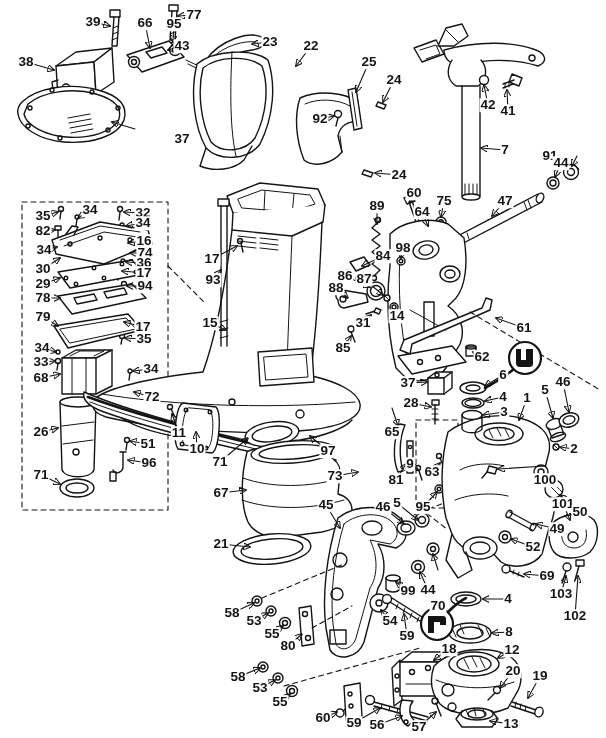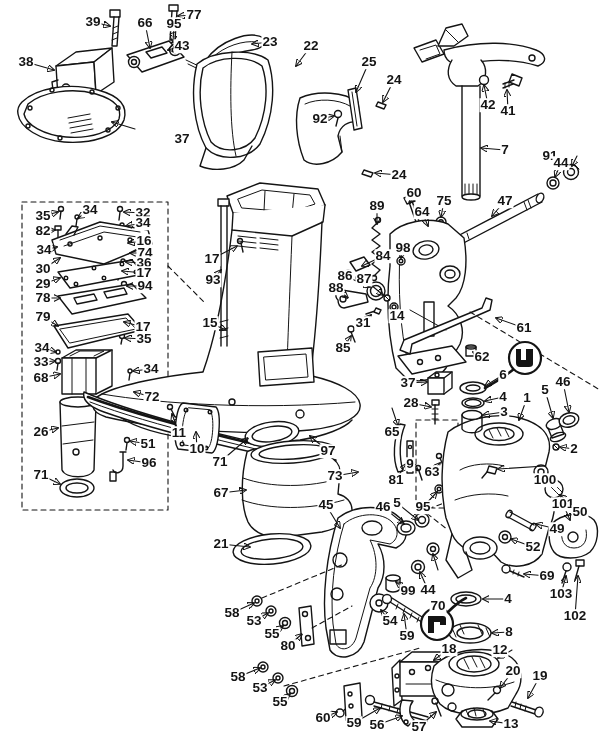--- a/index.html
+++ b/index.html
@@ -798,19 +798,19 @@
       <div class="callout" style="left: 408px; top: 591px;">99</div>
       <div class="callout" style="left: 428px; top: 590px;">44</div>
       <div class="callout" style="left: 390px; top: 621px;">54</div>
       <div class="callout" style="left: 407px; top: 636px;">59</div>
       <div class="callout" style="left: 449px; top: 649px;">18</div>
       <div class="callout" style="left: 354px; top: 723px;">59</div>
       <div class="callout" style="left: 377px; top: 725px;">56</div>
       <div class="callout" style="left: 419px; top: 727px;">57</div>
       <div class="callout" style="left: 508px; top: 599px;">4</div>
       <div class="callout" style="left: 509px; top: 632px;">8</div>
-      <div class="callout" style="left: 500px; top: 650px;">12</div>
+      <div class="callout" style="left: 512px; top: 650px;">12</div>
       <div class="callout" style="left: 513px; top: 671px;">20</div>
       <div class="callout" style="left: 540px; top: 676px;">19</div>
       <div class="callout" style="left: 511px; top: 724px;">13</div>
     </div>
 
 </div>
 
 </body></html>

